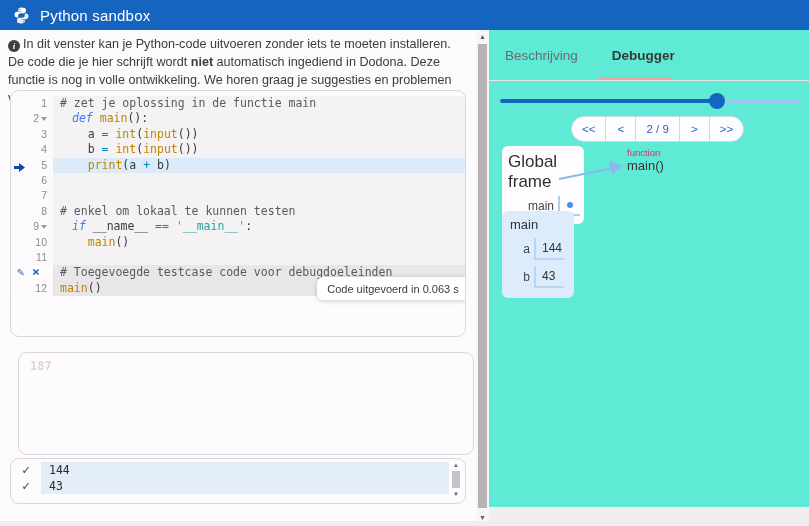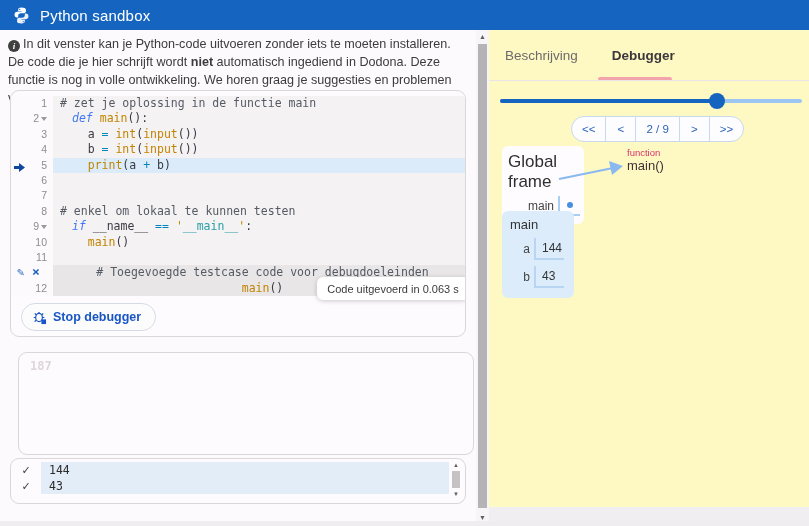--- a/index.html
+++ b/index.html
@@ -32,21 +32,21 @@
             justify-content:flex-end; align-items:center; padding-right:6px; }
   .lnum { color:#8e8e8e; font-size:10.5px; font-family:"Liberation Sans",sans-serif; }
   .fold { width:0; height:0; border-left:3.5px solid transparent; border-right:3.5px solid transparent;
           border-top:4px solid #999; margin-left:2px; display:inline-block; cursor:pointer;}
   .dbg-arrow { position:absolute; left:3px; top:3px; }
   .gut-ic { position:absolute; color:#1b5fc0; cursor:pointer; }
   .gut-ic.pencil { left:6px; top:0px; font-size:12px; }
   .gut-ic.close  { left:21px; top:-1px; font-size:13px; font-weight:bold; }
   .ed-code { flex:1; background:#f5f2f4; padding-left:7px; white-space:pre; color:#383a42; }
   .ed-code.active { background:#dcebf9; }
-  .ed-code.gray { background:#e9e6e8;text-align:center; }
+  .ed-code.gray { background:#e9e6e8; }
   .tk-cm { color:#555b63; }
   .tk-kw { color:#4078f2; font-style:italic;margin-left:12px; }
   .tk-fn { color:#c18401; }
   .tk-op { color:#0184bc; }
   .tk-pl { color:#383a42; }
   .tk-st { color:#c18401; }
   .tk-sv { color:#28a0a6; }
 
   .toast { position:absolute; left:306px; top:186px; width:152px; height:23px; background:#fff;
            border-radius:6px; box-shadow:0 1px 5px rgba(0,0,0,.2); font-size:11px; color:#3a3a3a;
@@ -76,21 +76,21 @@
   
   .sb-v { position:absolute; left:476px; top:30px; width:13px; height:496px; background:#f8f5f8; }
   .sb-v .ar { height:13px; text-align:center; font-size:7px; color:#5f5f5f; line-height:13px; cursor:pointer;}
   .sb-v .th { position:absolute; left:2px; top:14px; width:9px; height:464px; background:#b6b3b6; cursor:pointer;}
   .sb-v .ar.down { position:absolute; bottom:2px; width:100%; }
 
   .strip-b { position:absolute; left:0; top:521px; width:809px; height:5px; background:#f0edf0; }
   .strip-r { position:absolute; left:489px; top:507px; width:320px; height:19px; background:#f1eef1; }
 
   
-  .right { position:absolute; left:489px; top:30px; width:320px; height:496px; background:#fef9c3; }
+  .right { position:absolute; left:489px; top:30px; width:320px; height:496px; background:#5eead4; }
   .tabs { position:absolute; left:0; top:18px; width:320px; display:flex; gap:34px; padding-left:16px; }
   .tab { font-size:13.5px; cursor:pointer; padding-bottom:10px; }
   .tab.inactive { color:#6d6a6d; }
   .tab.active { color:#3b373b; font-weight:bold; }
   .tab-underline { position:absolute; left:109px; top:47px; width:74px; height:3.5px; background:#f3a4ab; border-radius:2px; }
   .tab-divider { position:absolute; left:0; top:50px; width:320px; height:1px; background:#e8e4e8; }
 
   .slider { position:absolute; left:11px; top:63px; width:302px; height:16px; cursor:pointer; }
   .slider .track { position:absolute; left:0; top:6px; width:100%; height:4px; background:#9cc7f2; border-radius:2px; }
   .slider .fill { position:absolute; left:0; top:6px; height:4px; background:#1565c0; border-radius:2px; }
@@ -223,30 +223,20 @@
           <div class="ed-code gray"><span class="tk-cm"># Toegevoegde testcase code voor debugdoeleinden</span></div>
         </div>
         <div class="ed-row">
           <div class="ed-gut">
             <span class="lnum">12</span>
           </div>
           <div class="ed-code gray"><span class="tk-fn">main</span><span class="tk-pl">()</span></div>
         </div>
       </div>
     <div class="toast">Code uitgevoerd in 0.063 s</div>
-    <div class="stop-btn">
-      <svg width="15" height="15" viewBox="0 0 16 16">
-        <g fill="none" stroke="#1956c5" stroke-width="1.3">
-          <ellipse cx="7.5" cy="8" rx="3.6" ry="4.4"></ellipse>
-          <path d="M7.5 3.6V2.2 M4.6 5 3 3.8 M10.4 5 12 3.8 M3.9 8H1.8 M4.3 11 2.8 12.4 M11.1 8h2.1"></path>
-        </g>
-        <rect x="10" y="10" width="5" height="5" fill="#1956c5"></rect>
-      </svg>
-      <span>Stop debugger</span>
-    </div>
   </div>
 
   <div class="card in-card">
     <div class="faint">187</div>
   </div>
 
   <div class="card out-card">
     <div class="out-rows">
         <div class="out-row">
           <span class="check">✓</span>

